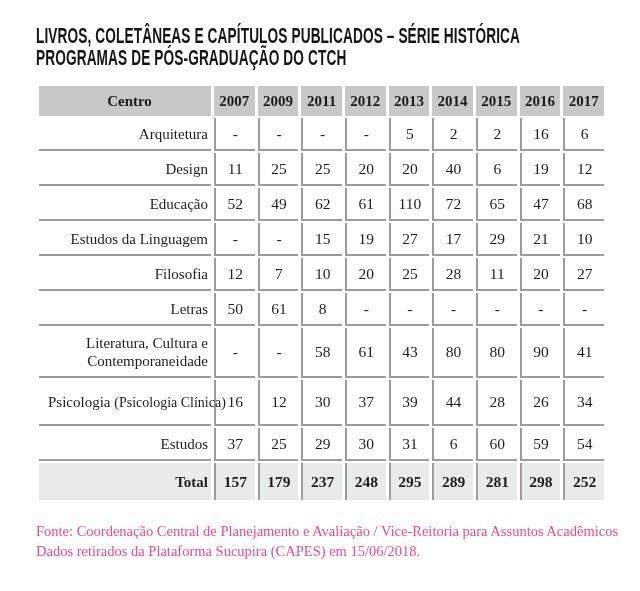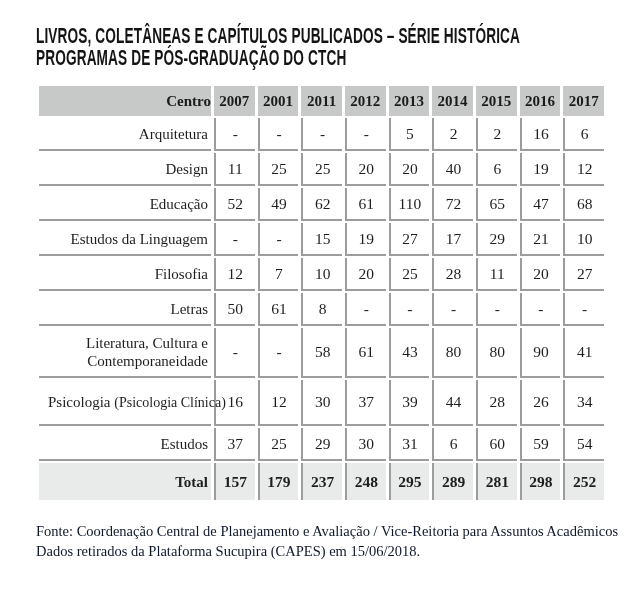--- a/index.html
+++ b/index.html
@@ -45,21 +45,21 @@
   col.label-col{width:172px;}
   .pub-table th{
     background:var(--header-bg);
     font-size:15px;font-weight:700;
     height:30px;
     text-align:center;
     color:#1b1b1b;
     padding:0;
   }
   .pub-table th.first{
-    text-align:right;
+    text-align:center;
     padding-left:9px;
   }
   .pub-table td{
     height:33px;
     padding:0;
     border-bottom:2px solid var(--grid);
     background:#fff;
     font-size:15px;
   }
   .pub-table td:not(:first-child){
@@ -80,21 +80,21 @@
   .pub-table tbody tr.total td{
     background:var(--total-bg);
     border-bottom:none;
     font-weight:700;
     height:37px;
   }
   .footer-note{
     position:absolute;left:36px;top:521px;
     font-size:14.5px;
     line-height:20px;
-    color:#0f172a;
+    color:#ec4899;
   }
 </style>
 </head>
 <body>
 
 <div class="page">
 
   <h1 class="doc-title">
     <span class="tline">LIVROS, COLETÂNEAS E CAPÍTULOS PUBLICADOS – SÉRIE HISTÓRICA</span><br>
     <span class="tline">PROGRAMAS DE PÓS-GRADUAÇÃO DO CTCH</span>
@@ -110,21 +110,21 @@
         <col>
         <col>
         <col>
         <col>
         <col>
     </colgroup>
     <thead>
       <tr>
           <th class="first">Centro</th>
           <th>2007</th>
-          <th>2001</th>
+          <th>2009</th>
           <th>2011</th>
           <th>2012</th>
           <th>2013</th>
           <th>2014</th>
           <th>2015</th>
           <th>2016</th>
           <th>2017</th>
         </tr>
     </thead>
     <tbody>

